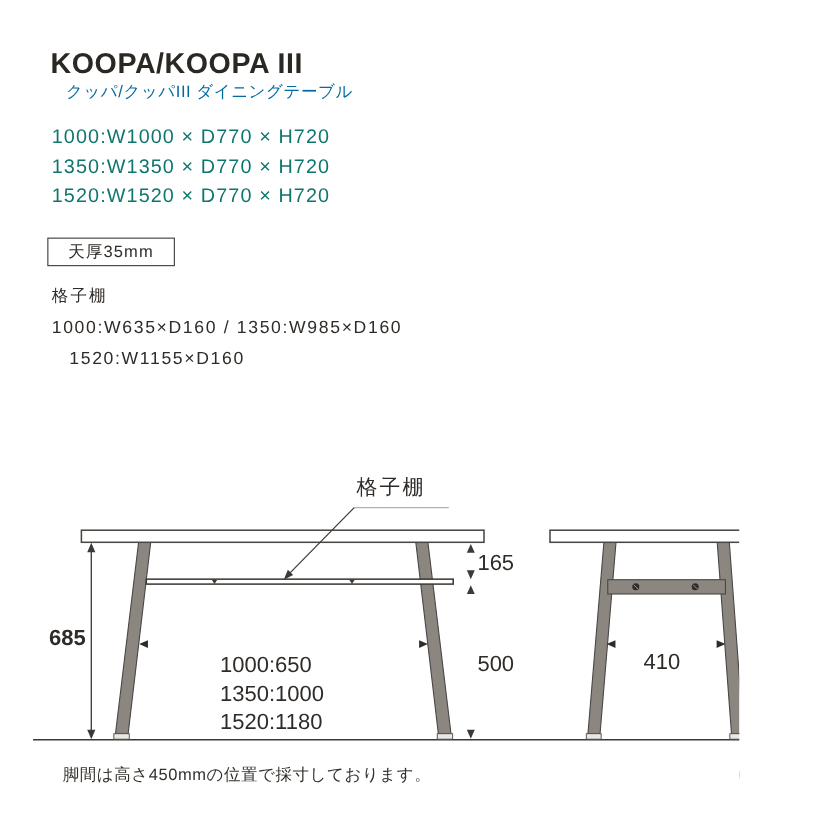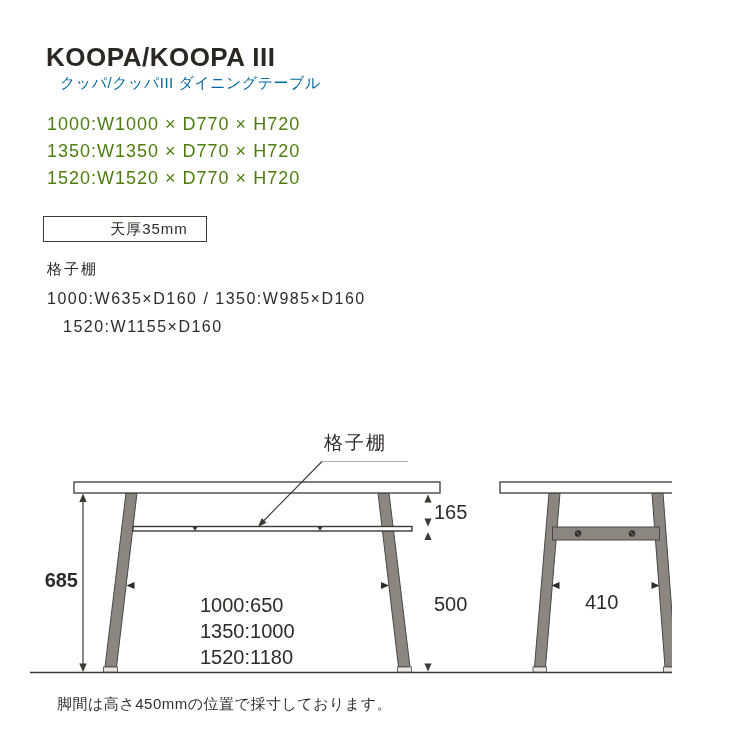--- a/index.html
+++ b/index.html
@@ -3,24 +3,24 @@
 <meta charset="utf-8">
 <style>
   html,body{margin:0;padding:0;background:#fff;}
   .sheet{
     position:relative;width:672px;height:751px;background:#ffffff;
     font-family:"Liberation Sans","DejaVu Sans",sans-serif;color:#2f2b28;overflow:hidden;
   }
   .abs{position:absolute;white-space:nowrap;}
   .title{left:46px;top:42px;font-size:26px;font-weight:bold;letter-spacing:0.5px;color:#2b2723;}
   .subtitle{left:60px;top:74px;font-size:15px;letter-spacing:0.5px;color:#0369a1;}
-  .sizes{left:47px;top:111px;font-size:18px;line-height:27px;letter-spacing:1px;color:#4d7c0f;}
+  .sizes{left:47px;top:111px;font-size:18px;line-height:27px;letter-spacing:1px;color:#0f766e;}
   .thickness-box{
     left:43px;top:216px;width:114px;height:24px;border:1.5px solid #3d3935;
-    font-size:15px;display:flex;align-items:center;justify-content:center;letter-spacing:1px;padding-left:48px;
+    font-size:15px;display:flex;align-items:center;justify-content:center;letter-spacing:1px;
   }
   .shelf-heading{left:47px;top:260px;font-size:15px;letter-spacing:2px;}
   .shelf-line1{left:47px;top:290px;font-size:16px;letter-spacing:1.5px;}
   .shelf-line2{left:47px;top:318px;font-size:16px;letter-spacing:1.5px;margin-left:16px;}
   .dg-label{font-size:20px;color:#2f2b28;}
   .lbl-shelf-callout{left:324px;top:430px;font-size:19px;letter-spacing:2px;}
   .lbl-685{left:36px;top:569px;width:42px;text-align:right;font-weight:bold;}
   .lbl-165{left:434px;top:501px;}
   .lbl-500{left:434px;top:593px;text-align:right;}
   .lbl-410{left:585px;top:591px;}

